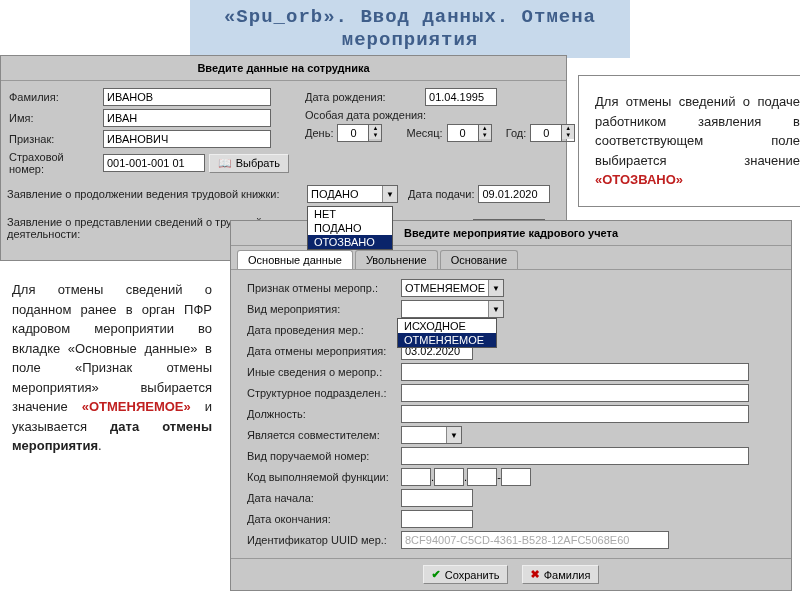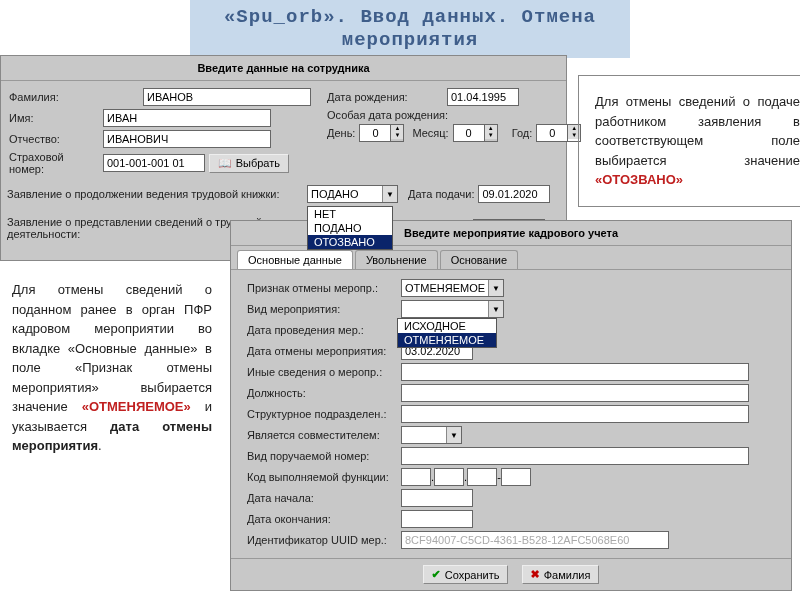--- a/index.html
+++ b/index.html
@@ -33,28 +33,28 @@
 <body>
 
 <div class="slide-title">«Spu_orb». Ввод данных. Отмена мероприятия</div>
 
 <div class="win" style="left:0;top:55px;width:565px">
   <div class="win-title">Введите данные на сотрудника</div>
   <div style="display:flex">
     <div style="padding:4px 2px">
       <div class="form-row">
           <span class="lbl" style="width:90px">Фамилия:</span>
-          <input class="inp" style="width: 160px; margin-left: 40px;" value="ИВАНОВ">
+          <input class="inp" style="width: 160px;" value="ИВАНОВ">
         </div>
       <div class="form-row">
           <span class="lbl" style="width:90px">Имя:</span>
           <input class="inp" style="width: 160px;" value="ИВАН">
         </div>
       <div class="form-row">
-          <span class="lbl" style="width:90px">Отчество:</span>
+          <span class="lbl" style="width:90px">Признак:</span>
           <input class="inp" style="width: 160px;" value="ИВАНОВИЧ">
         </div>
       <div class="form-row">
           <span class="lbl" style="width:90px">Страховой номер:</span>
           <input class="inp" style="width: 94px;" value="001-001-001 01">
         <button class="btn" style="margin-left:4px">
             <span>📖</span>
             <span>Выбрать</span>
           </button>
       </div>
@@ -69,21 +69,21 @@
         </div>
       <div class="form-row">
         <span class="lbl">День:</span>
         <span class="spin">
             <input class="inp" value="0" style="">
             <span class="sp-btns">
               <span>▲</span>
               <span>▼</span>
             </span>
           </span>
-        <span class="lbl" style="margin-left:8px">Месяц:</span>
+        <span class="lbl" style="margin-left:24px">Месяц:</span>
         <span class="spin">
             <input class="inp" value="0" style="">
             <span class="sp-btns">
               <span>▲</span>
               <span>▼</span>
             </span>
           </span>
         <span class="lbl" style="margin-left:14px">Год:</span>
         <span class="spin">
             <input class="inp" value="0" style="">
@@ -147,25 +147,25 @@
       </div>
     <div class="form-row">
         <span class="lbl" style="width:150px">Дата отмены мероприятия:</span>
         <input class="inp" style="width: 64px;" value="03.02.2020">
       </div>
     <div class="form-row">
         <span class="lbl" style="width:150px">Иные сведения о меропр.:</span>
         <input class="inp" style="width: 340px;">
       </div>
     <div class="form-row">
+        <span class="lbl" style="width:150px">Структурное подразделен.:</span>
+        <input class="inp" style="width: 340px;">
+      </div>
+    <div class="form-row">
         <span class="lbl" style="width:150px">Должность:</span>
-        <input class="inp" style="width: 340px;">
-      </div>
-    <div class="form-row">
-        <span class="lbl" style="width:150px">Структурное подразделен.:</span>
         <input class="inp" style="width: 340px;">
       </div>
     <div class="form-row">
         <span class="lbl" style="width:150px">Является совместителем:</span>
         <span class="dd" style="width:40px"></span>
       </div>
     <div class="form-row">
         <span class="lbl" style="width:150px">Вид поручаемой номер:</span>
         <input class="inp" style="width: 340px;">
       </div>

